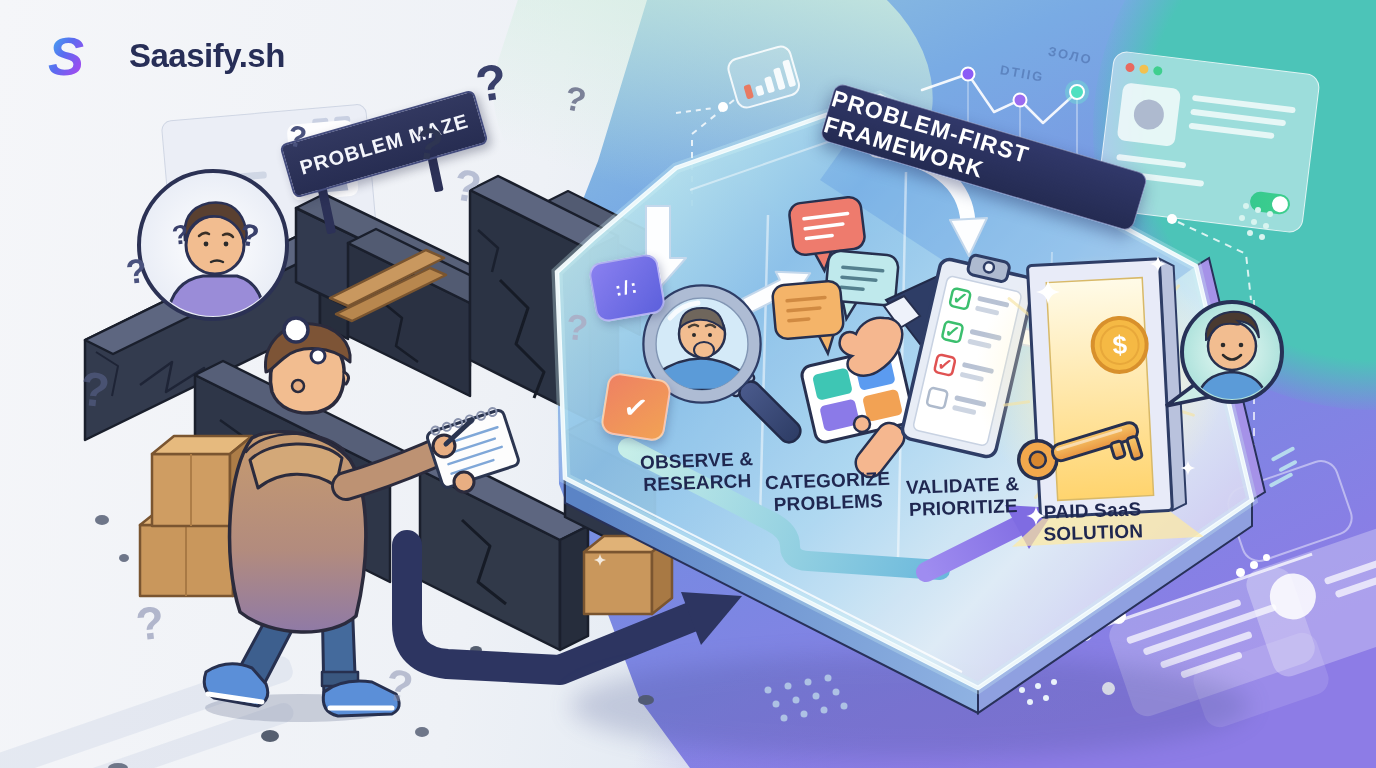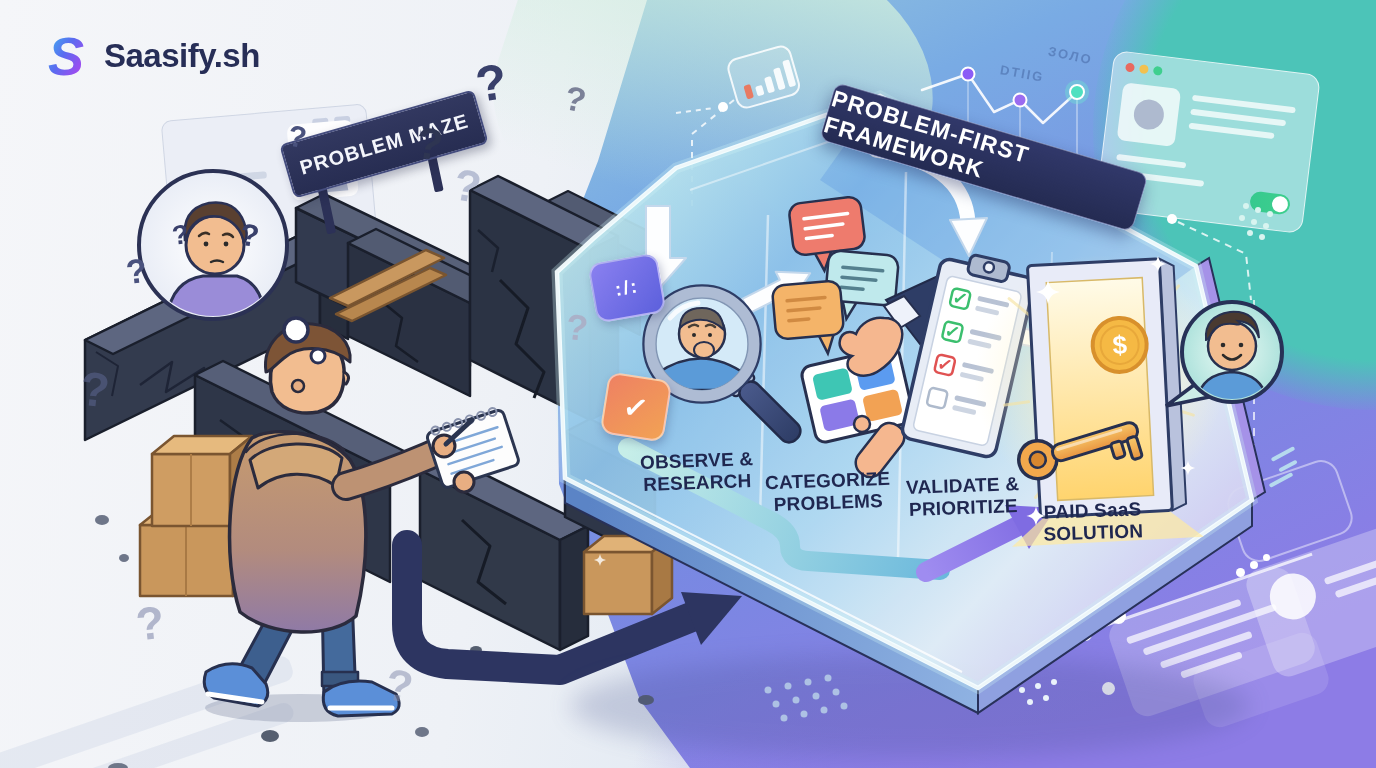--- a/index.html
+++ b/index.html
@@ -16,21 +16,21 @@
     background:radial-gradient(circle,#4cc4b8 0%,#4cc4b8 58%,rgba(76,196,184,0) 72%);}
   .blob-purple{left:630px;top:640px;width:540px;height:260px;
     background:radial-gradient(ellipse,rgba(141,124,230,.6) 0%,rgba(141,124,230,0) 70%);}
   .blob-mint{left:498px;top:-70px;width:430px;height:330px;transform:rotate(18deg);border-radius:40%;
     background:linear-gradient(180deg,#cfeedd 0%,rgba(207,238,221,0) 85%);opacity:.85;}
   .blob-teal-edge{left:552px;top:250px;width:180px;height:280px;
     background:radial-gradient(ellipse,rgba(110,200,190,.45) 0%,rgba(110,200,190,0) 70%);}
   .floor-band{background:rgba(195,204,224,.30);transform:rotate(-19deg);border-radius:10px;}
   
   .logo{left:44px;top:28px;display:flex;align-items:center;gap:8px;z-index:4;}
-  .logo-text{font-size:33px;font-weight:800;color:#272e57;letter-spacing:-.5px;}
+  .logo-text{font-size:33px;font-weight:800;color:#272e57;letter-spacing:-.5px;margin-left:25px;}
   
   .sign{left:283px;top:116px;width:198px;height:52px;transform:rotate(-16deg);
     background:linear-gradient(180deg,#323860,#272d52);border-radius:7px;z-index:3;
     display:flex;align-items:center;justify-content:center;color:#f3f5fb;font-size:20px;font-weight:800;
     letter-spacing:1px;border:2px solid #454d7e;box-shadow:3px 5px 10px rgba(25,30,60,.3);}
   .post{width:9px;background:#2c3157;z-index:2;border-radius:2px;}
   .banner{left:836px;top:82px;width:324px;height:58px;transform:rotate(16.5deg);transform-origin:left top;
     background:linear-gradient(180deg,#31386a,#242b52);border-radius:10px;z-index:3;
     display:flex;align-items:center;justify-content:center;color:#ffffff;font-size:23px;font-weight:800;
     letter-spacing:1.2px;border:1.5px solid rgba(205,218,255,.5);box-shadow:0 7px 16px rgba(30,40,90,.4);}

